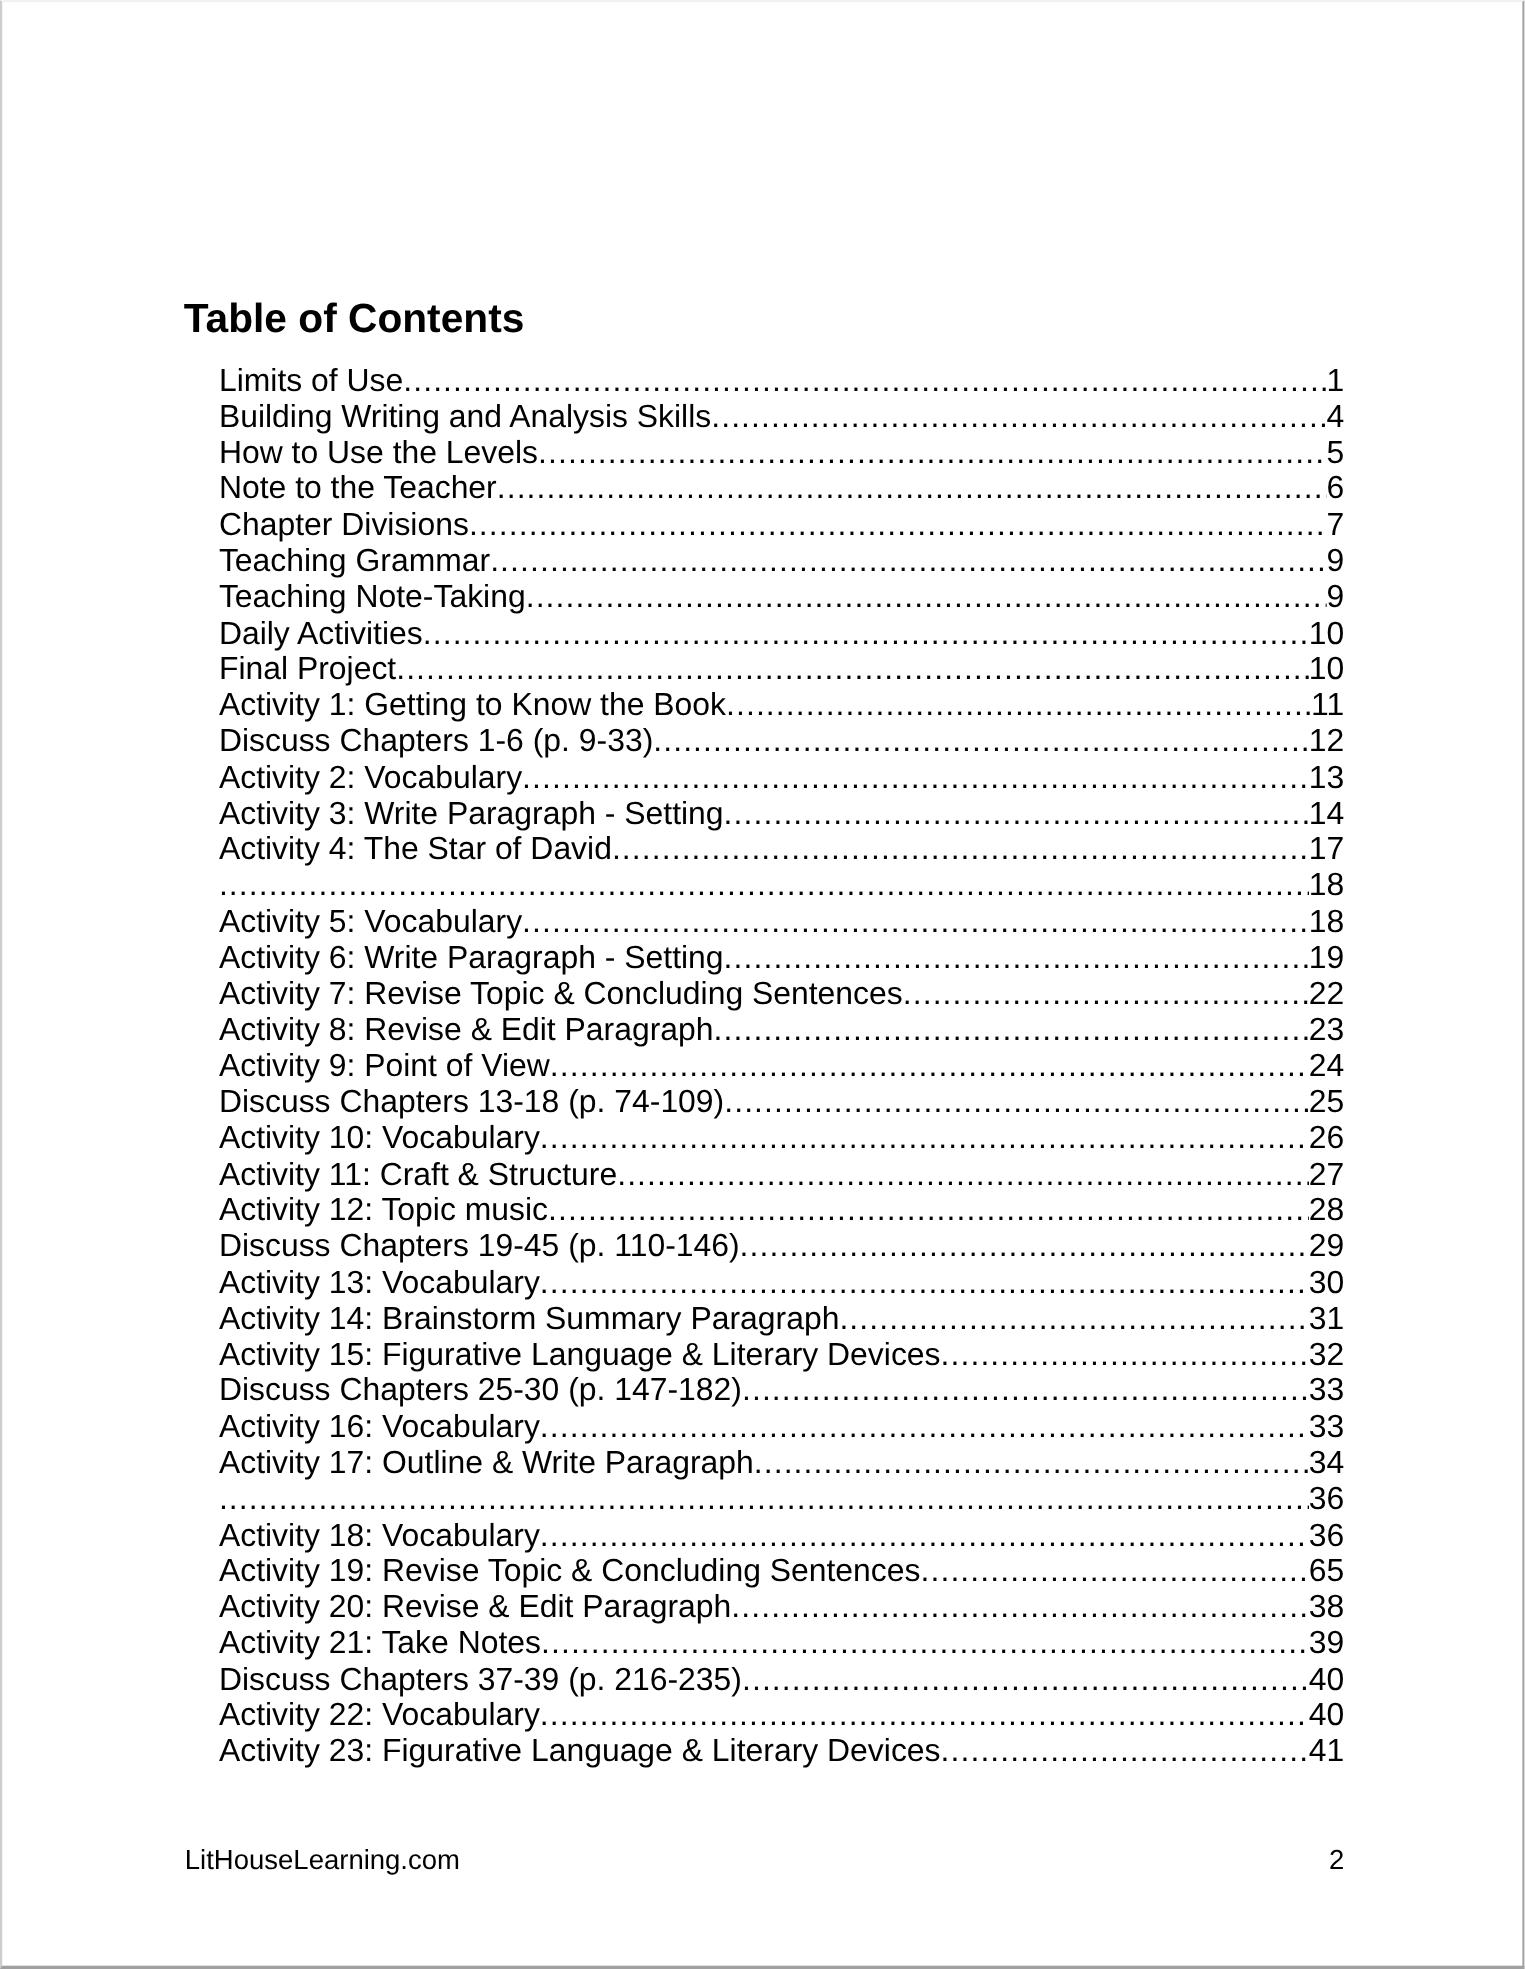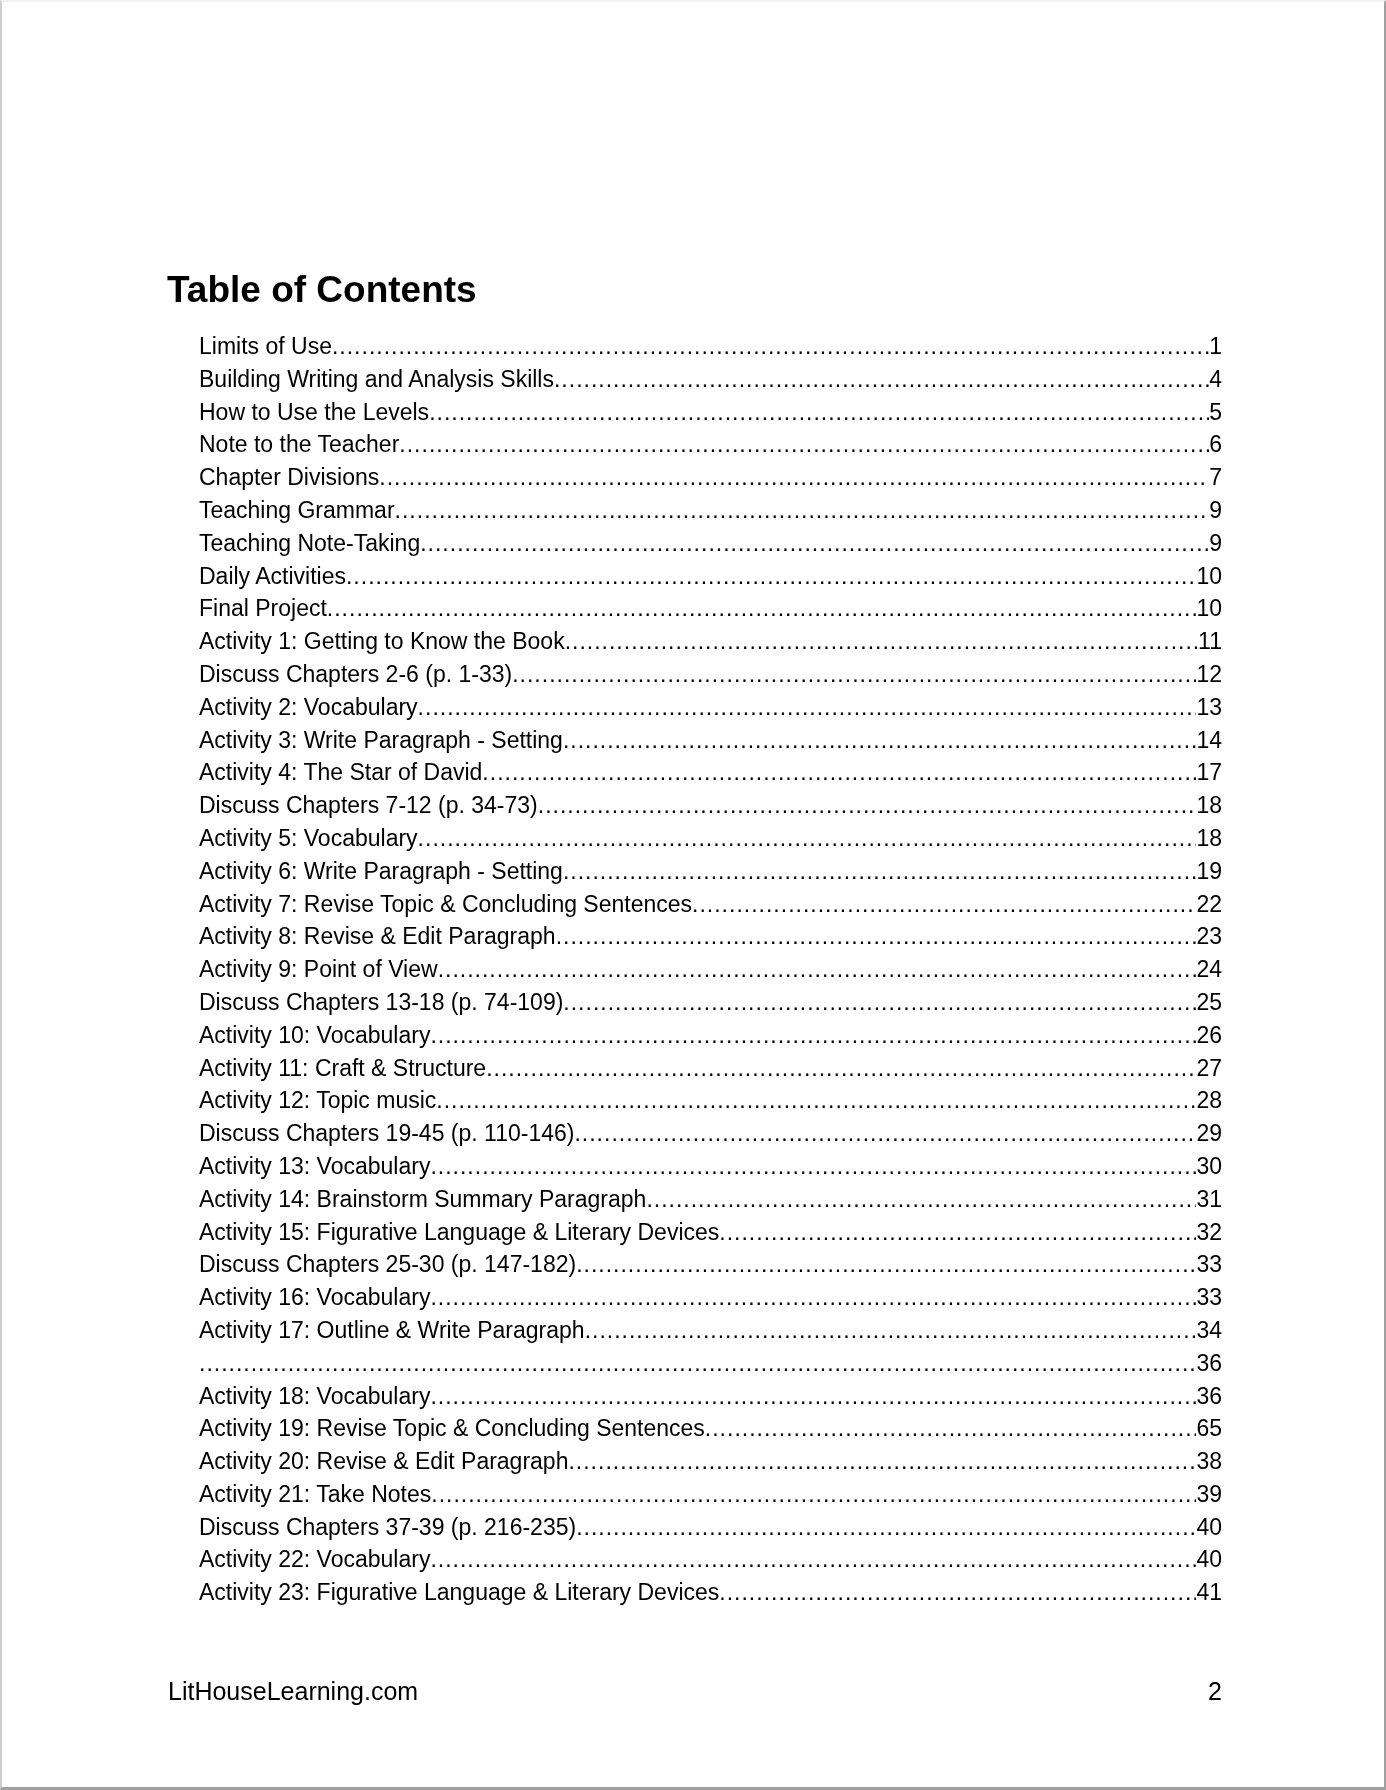--- a/index.html
+++ b/index.html
@@ -35,21 +35,21 @@
     position: absolute;
     left: 197px;
     top: 328px;
     width: 1023px;
   }
   .toc-row {
     display: flex;
     align-items: baseline;
     height: 32.8px;
     line-height: 32.8px;
-    font-size: 23px;
+    font-size: 29px;
     white-space: nowrap;
   }
   .toc-label {
     flex: 0 0 auto;
   }
   .toc-dots {
     flex: 1 1 auto;
     overflow: hidden;
     white-space: nowrap;
     letter-spacing: 1px;
@@ -129,41 +129,40 @@
         <span class="toc-label">Final Project</span>
         <span class="toc-dots">............................................................................................................................................................................................................................</span>
         <span class="toc-page">10</span>
       </div>
       <div class="toc-row">
         <span class="toc-label">Activity 1: Getting to Know the Book</span>
         <span class="toc-dots">............................................................................................................................................................................................................................</span>
         <span class="toc-page">11</span>
       </div>
       <div class="toc-row">
-        <span class="toc-label">Discuss Chapters 2-6 (p. 1-33)</span>
+        <span class="toc-label">Discuss Chapters 1-6 (p. 9-33)</span>
         <span class="toc-dots">............................................................................................................................................................................................................................</span>
         <span class="toc-page">12</span>
       </div>
       <div class="toc-row">
         <span class="toc-label">Activity 2: Vocabulary</span>
         <span class="toc-dots">............................................................................................................................................................................................................................</span>
         <span class="toc-page">13</span>
       </div>
       <div class="toc-row">
         <span class="toc-label">Activity 3: Write Paragraph - Setting</span>
         <span class="toc-dots">............................................................................................................................................................................................................................</span>
         <span class="toc-page">14</span>
       </div>
       <div class="toc-row">
         <span class="toc-label">Activity 4: The Star of David</span>
         <span class="toc-dots">............................................................................................................................................................................................................................</span>
         <span class="toc-page">17</span>
       </div>
       <div class="toc-row">
-        <span class="toc-label">Discuss Chapters 7-12 (p. 34-73)</span>
         <span class="toc-dots">............................................................................................................................................................................................................................</span>
         <span class="toc-page">18</span>
       </div>
       <div class="toc-row">
         <span class="toc-label">Activity 5: Vocabulary</span>
         <span class="toc-dots">............................................................................................................................................................................................................................</span>
         <span class="toc-page">18</span>
       </div>
       <div class="toc-row">
         <span class="toc-label">Activity 6: Write Paragraph - Setting</span>

